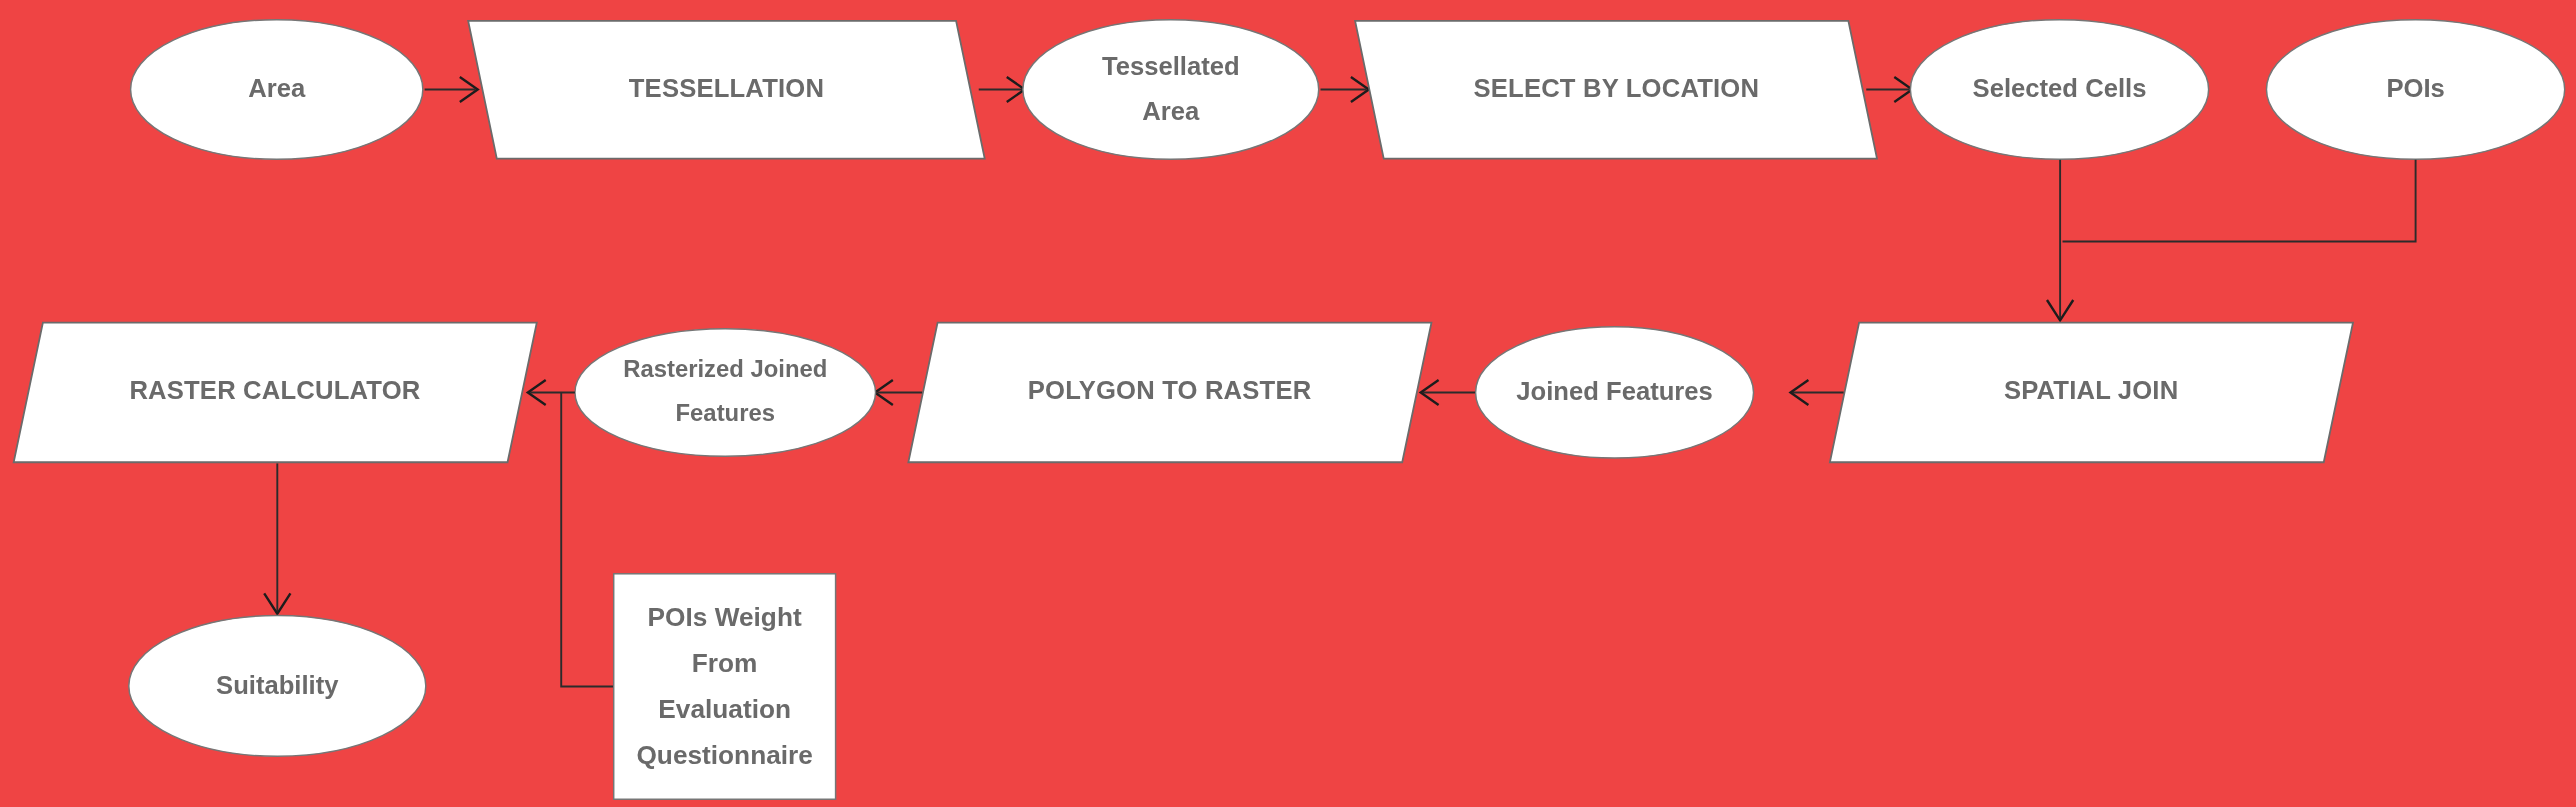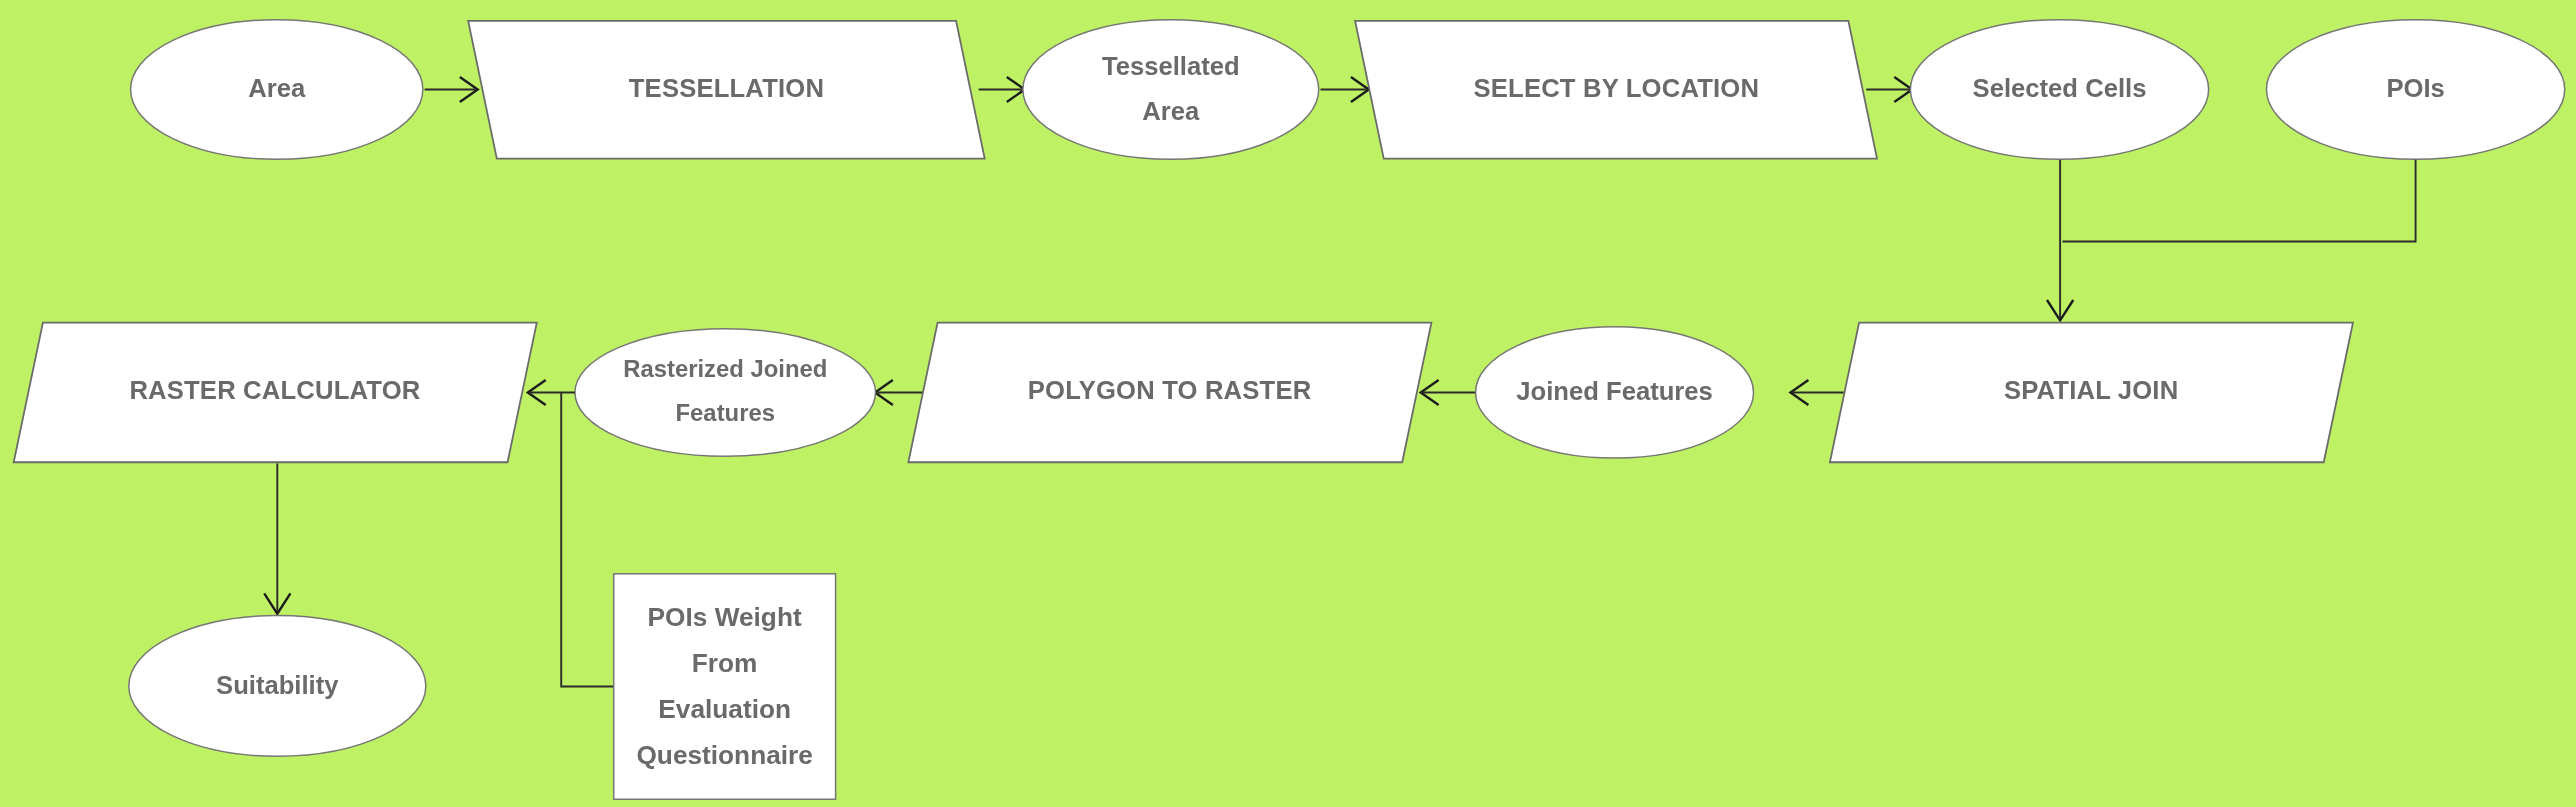--- a/index.html
+++ b/index.html
@@ -11,21 +11,21 @@
   body {
     width: 2576px;
     height: 807px;
     overflow: hidden;
     font-family: "Liberation Sans", sans-serif;
   }
   #flow-root {
     position: relative;
     width: 2576px;
     height: 807px;
-    background: #bef264;
+    background: #ef4444;
   }
   svg#flow-svg {
     position: absolute;
     inset: 0;
     width: 2576px;
     height: 807px;
     display: block;
   }
   .shape-outline {
     fill: #ffffff;

